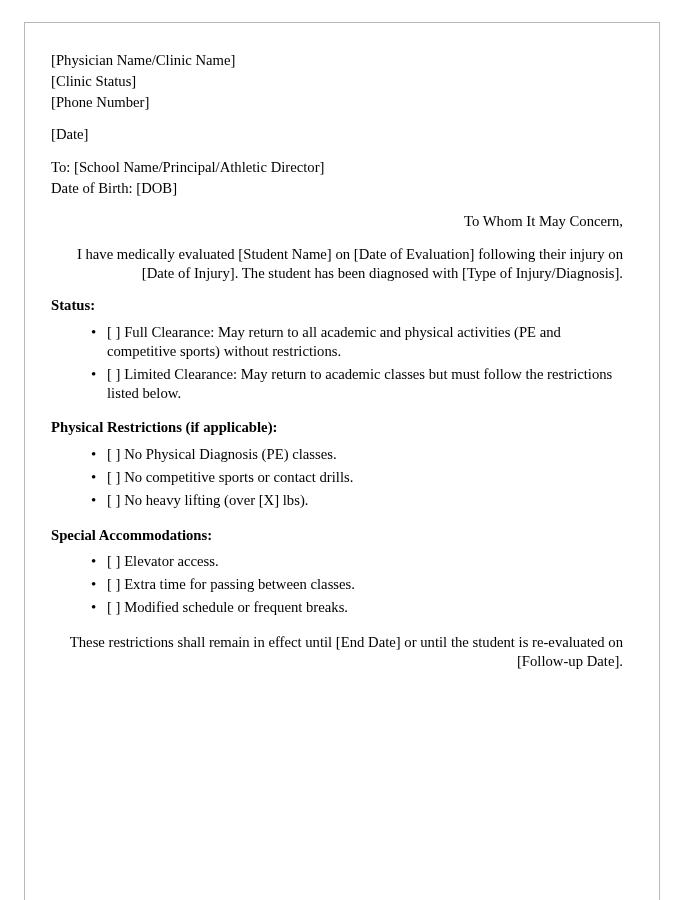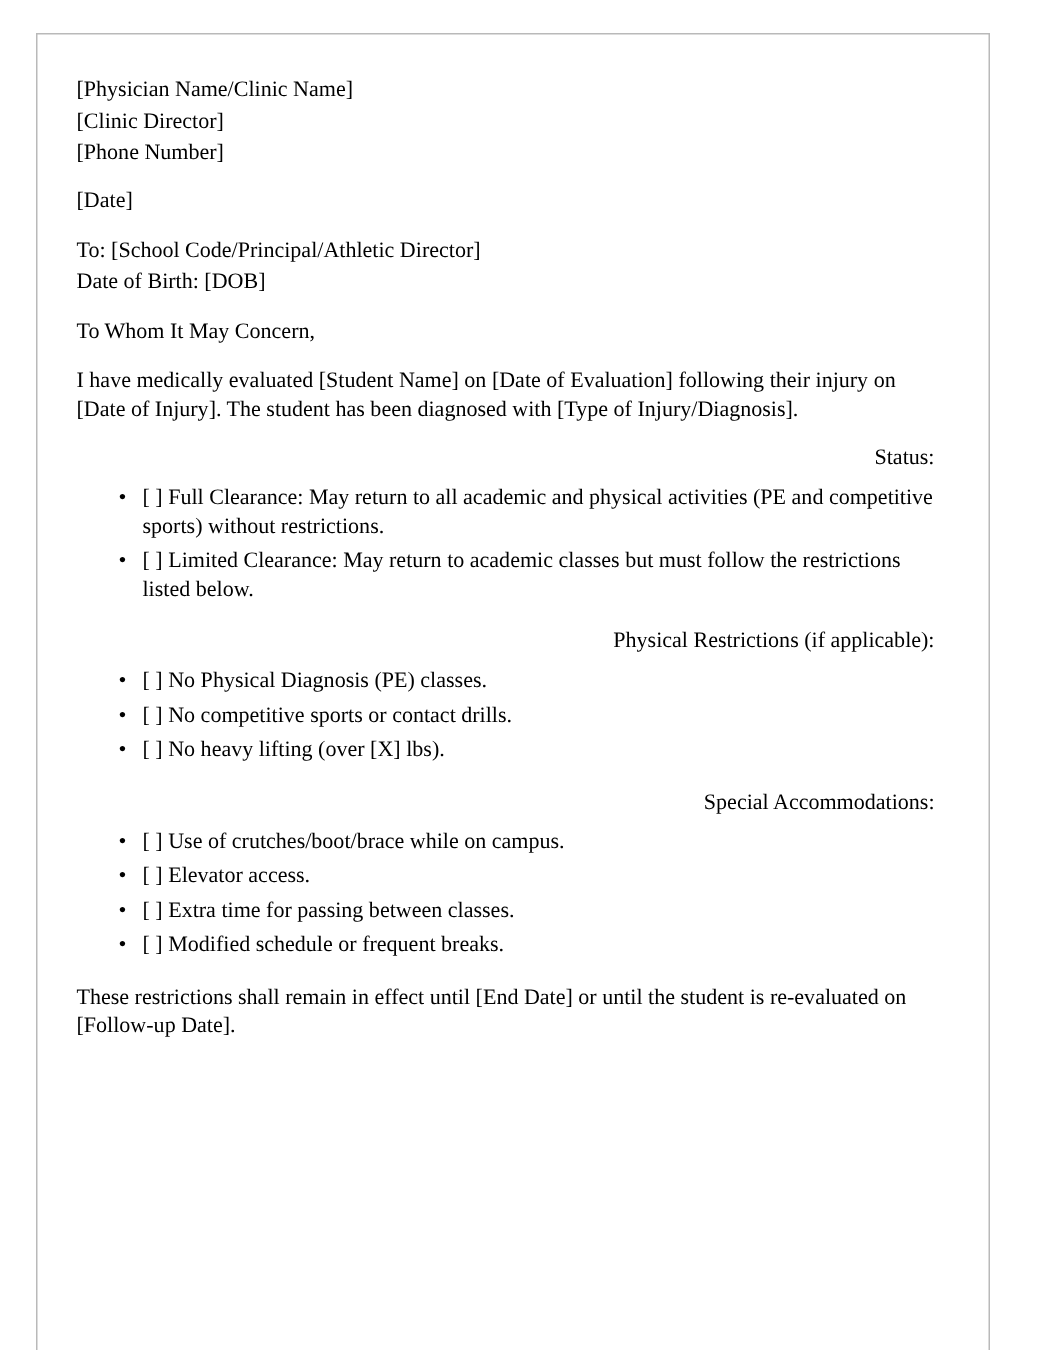--- a/index.html
+++ b/index.html
@@ -31,35 +31,34 @@
     line-height: 1.28;
   }
   .block {
     margin: 0 0 14px 0;
   }
   .block .line {
     white-space: pre-wrap;
   }
   .para {
     margin: 0 0 14px 0;
-    text-align: left;
+    text-align: right;
   }
   .section-head {
-    font-weight: normal;
+    font-weight: bold;
     margin: 0 0 8px 0;
-    text-align: right;
   }
   ul.checks {
     margin: 0 0 16px 0;
     padding-left: 40px;
     list-style: none;
   }
   ul.checks li {
     position: relative;
-    margin: 0 0 4px 4px;
+    margin: 0 0 4px 16px;
     padding-left: 0;
   }
   ul.checks li::before {
     content: "\2022";
     position: absolute;
     left: -16px;
     top: 0;
     font-size: 15px;
   }
   .header-block .line {
@@ -70,30 +69,30 @@
   }
 </style>
 </head>
 <body>
 
 <div class="page">
   <div class="content">
 
     <div class="block header-block">
       <div class="line">[Physician Name/Clinic Name]</div>
-      <div class="line">[Clinic Director]</div>
+      <div class="line">[Clinic Status]</div>
       <div class="line">[Phone Number]</div>
     </div>
 
     <div class="block">
       <div class="line">[Date]</div>
     </div>
 
     <div class="block addr-block">
-      <div class="line">To: [School Code/Principal/Athletic Director]</div>
+      <div class="line">To: [School Name/Principal/Athletic Director]</div>
       <div class="line">Date of Birth: [DOB]</div>
     </div>
 
     <div class="para">To Whom It May Concern,</div>
 
     <div class="para">I have medically evaluated [Student Name] on [Date of Evaluation] following their injury on [Date of Injury]. The student has been diagnosed with [Type of Injury/Diagnosis].</div>
 
 
     <div class="section-head">Status:</div>
     <ul class="checks">
@@ -103,21 +102,20 @@
 
     <div class="section-head">Physical Restrictions (if applicable):</div>
     <ul class="checks">
       <li>[ ] No Physical Diagnosis (PE) classes.</li>
       <li>[ ] No competitive sports or contact drills.</li>
       <li>[ ] No heavy lifting (over [X] lbs).</li>
     </ul>
 
     <div class="section-head">Special Accommodations:</div>
     <ul class="checks">
-      <li>[ ] Use of crutches/boot/brace while on campus.</li>
       <li>[ ] Elevator access.</li>
       <li>[ ] Extra time for passing between classes.</li>
       <li>[ ] Modified schedule or frequent breaks.</li>
     </ul>
 
     <div class="para">These restrictions shall remain in effect until [End Date] or until the student is re-evaluated on [Follow-up Date].</div>
 
   </div>
 </div>
 

